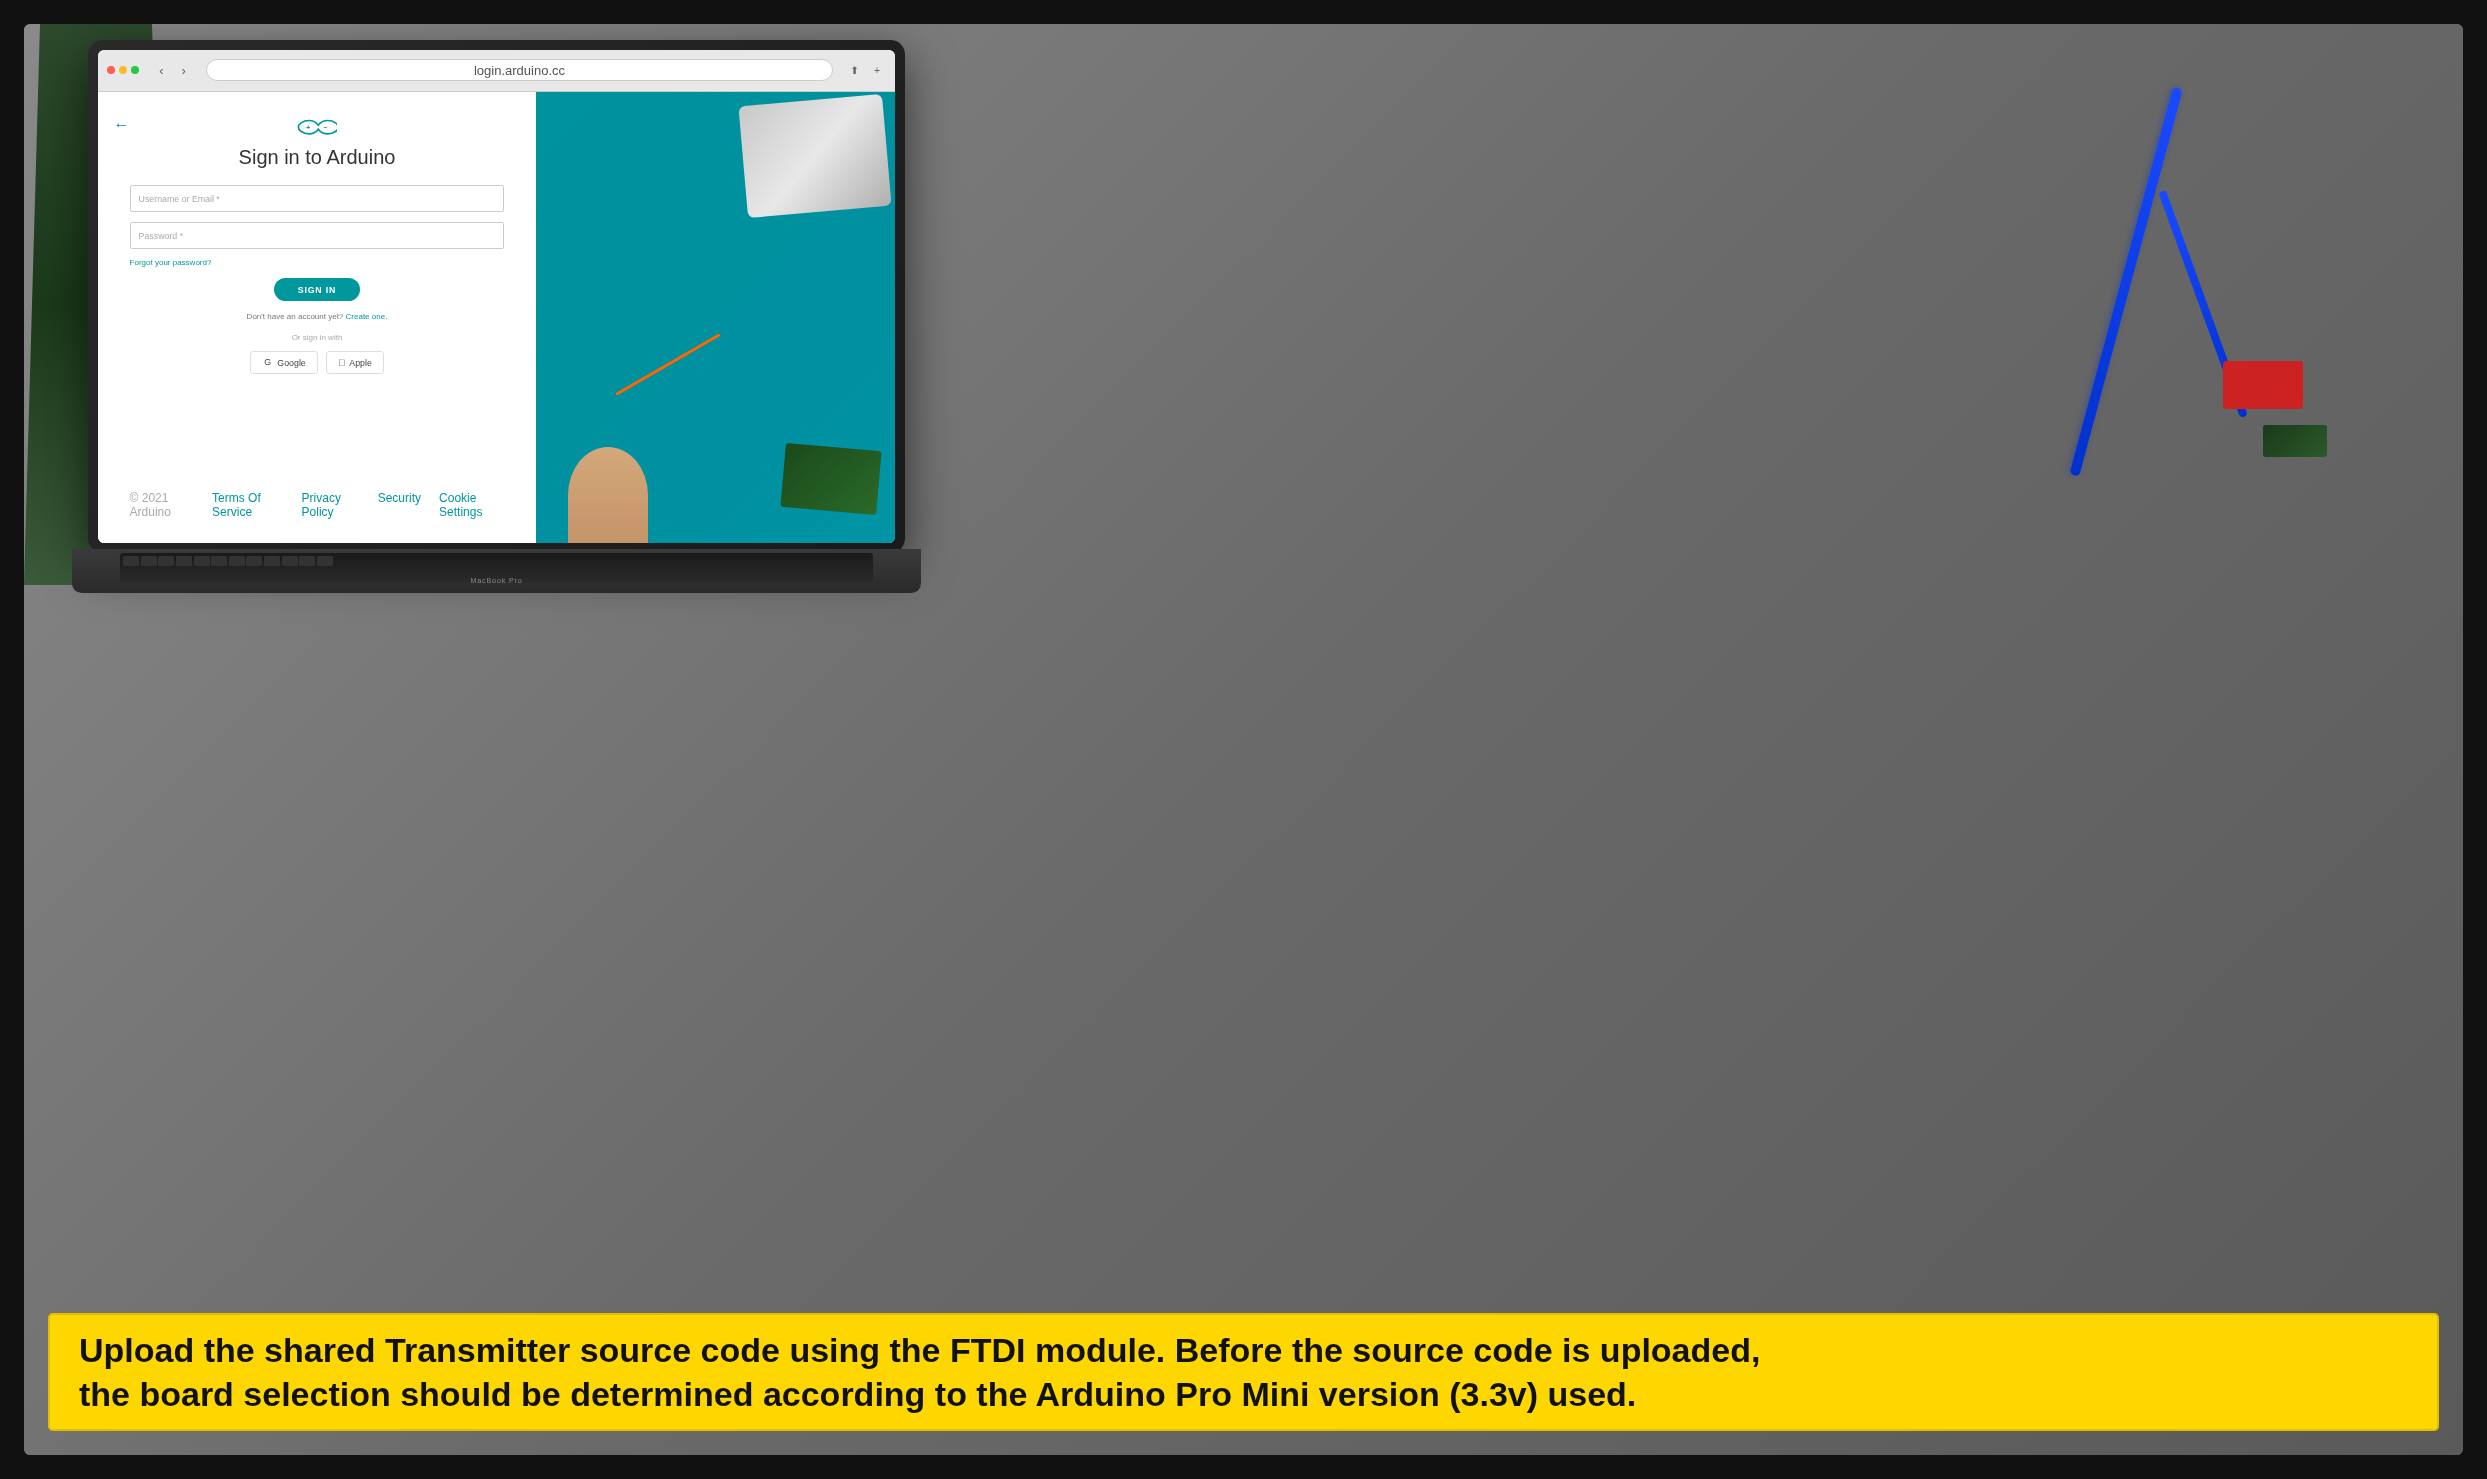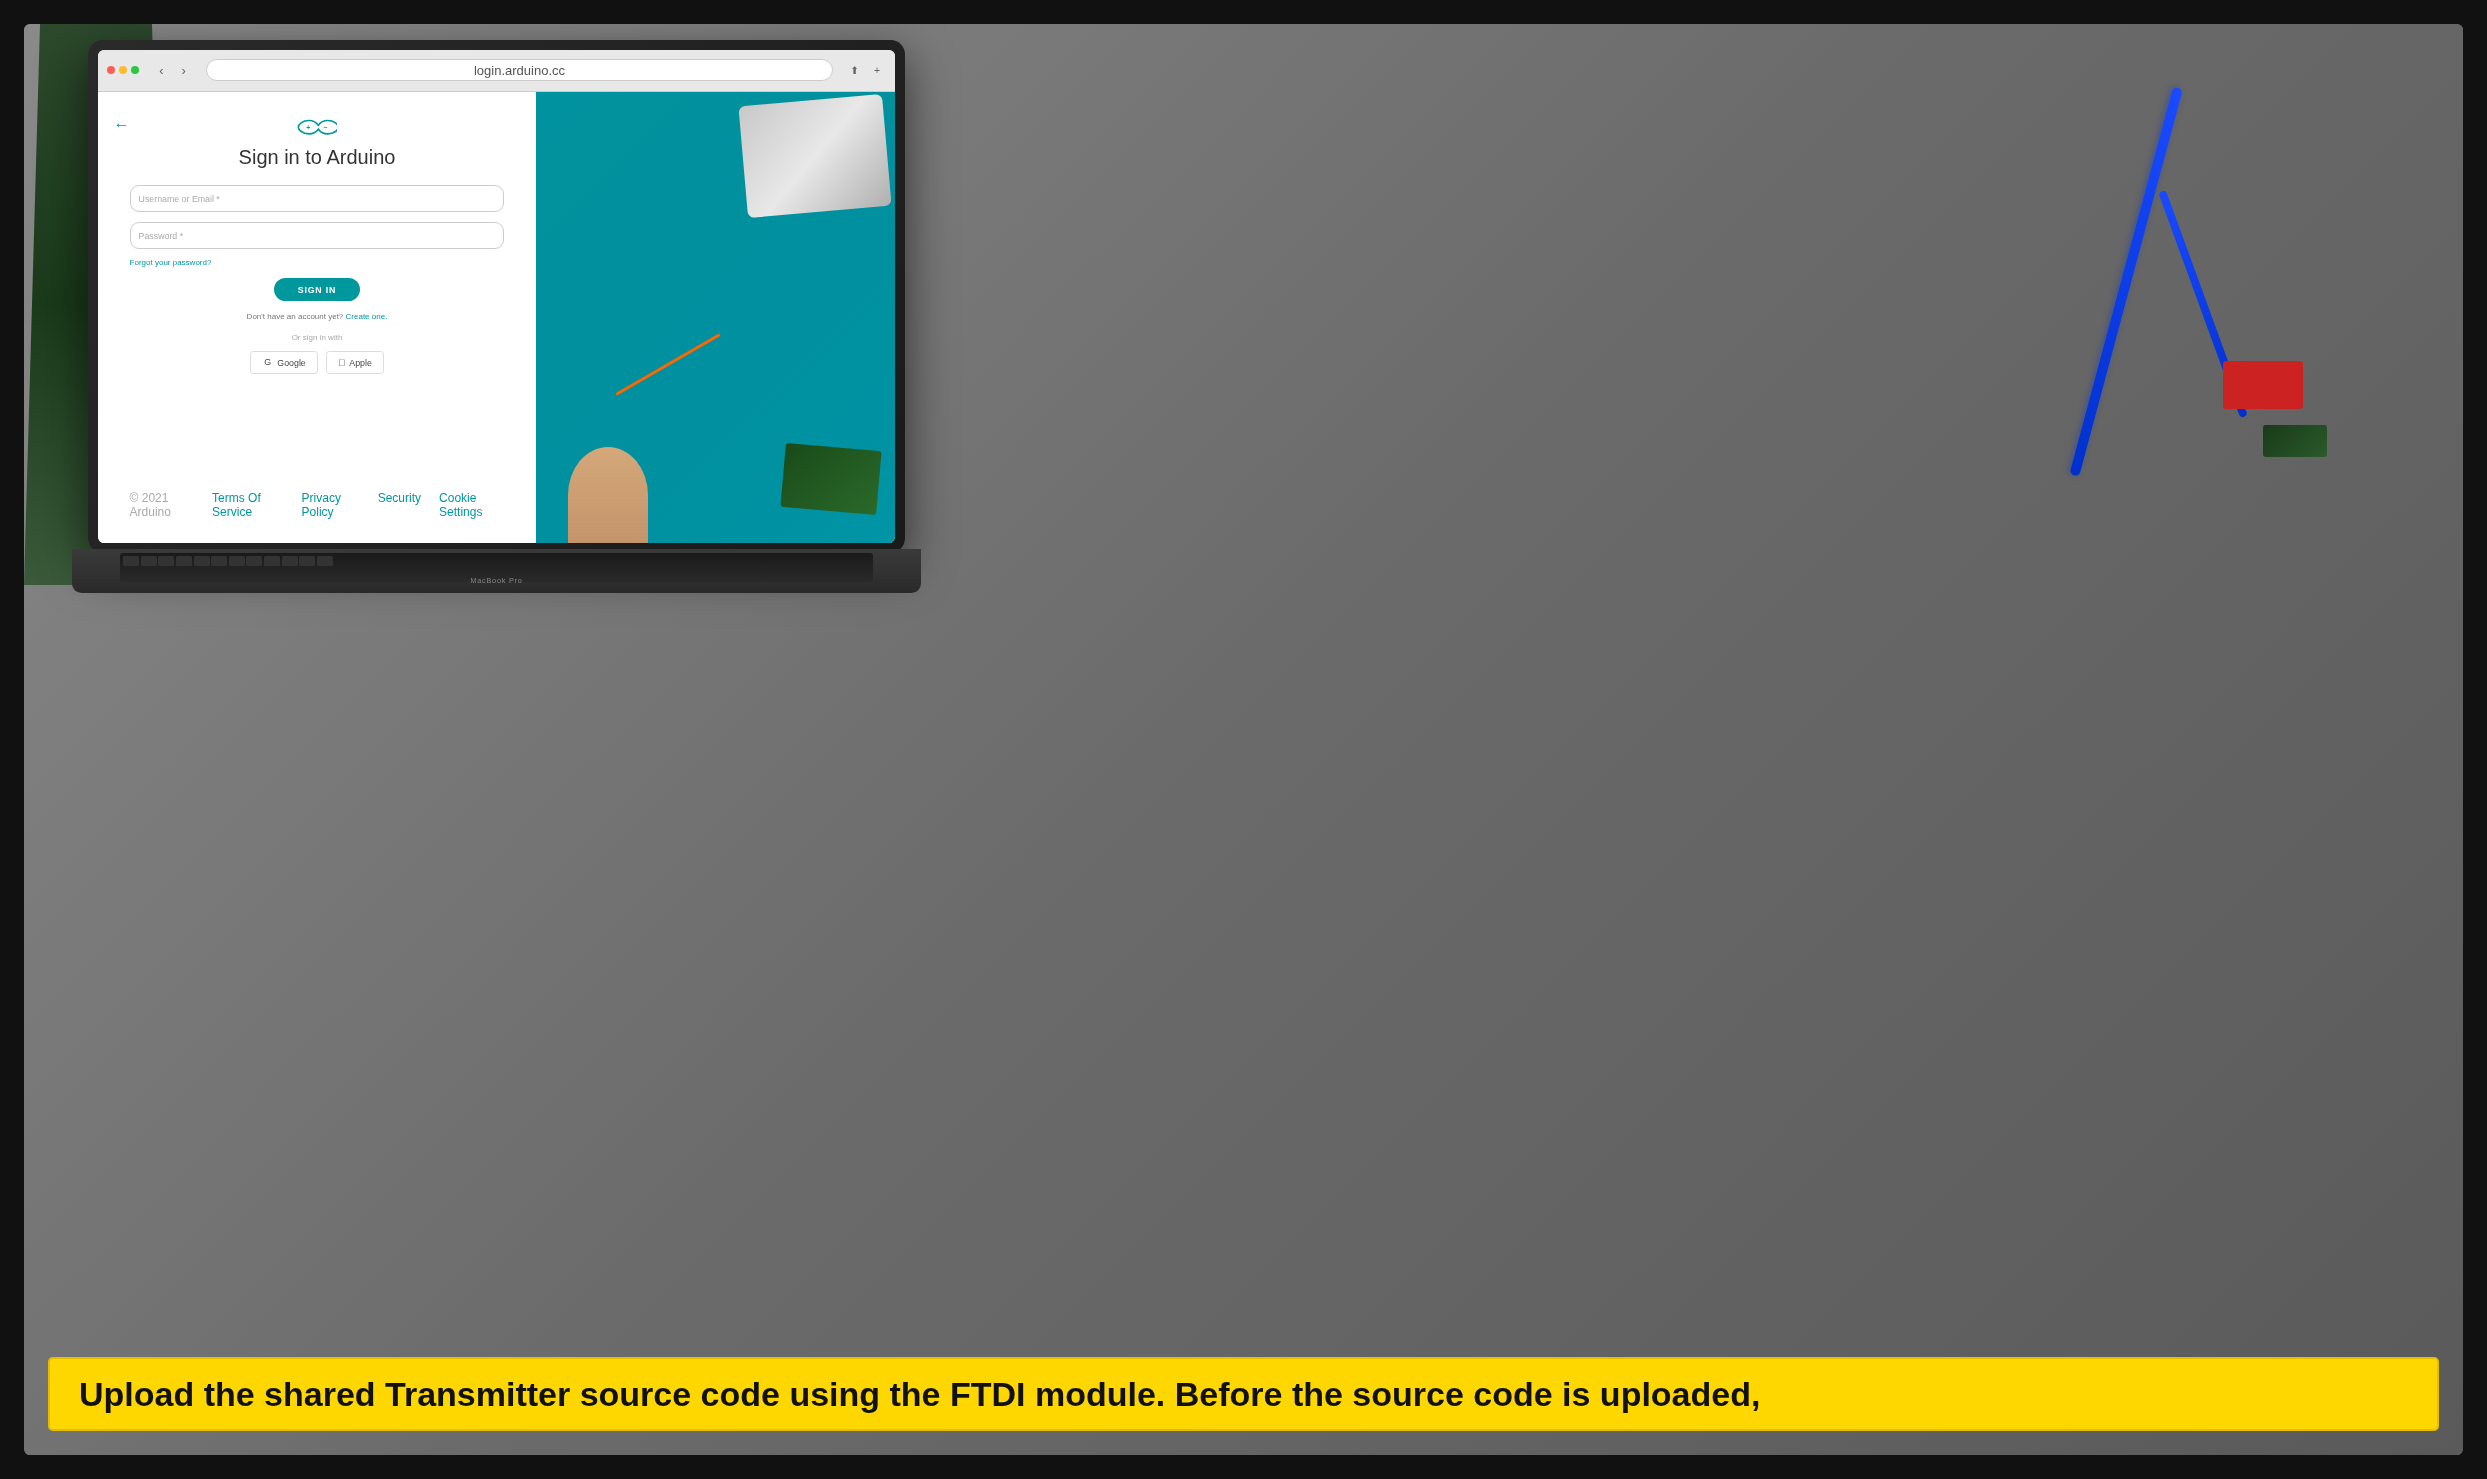--- a/index.html
+++ b/index.html
@@ -184,21 +184,21 @@
 
     .form-group {
       width: 100%;
       margin-bottom: 9.6px;
     }
 
     .form-input {
       width: 100%;
       height: 27px;
       border: 0.8px solid #ccc;
-      border-radius: 9px;
+      border-radius: 2px;
       padding: 0 8px;
       font-size: 9.6px;
       color: #555;
       outline: none;
     }
 
     .form-input::placeholder {
       color: #aaa;
       font-size: 8.8px;
     }
@@ -581,17 +581,18 @@
         <div class="ftdi-pin"></div>
         <div class="ftdi-pin"></div>
       </div>
 
       <div class="arduino-mini"></div>
     </div>
 
     <div class="caption-banner">
       <div class="caption-text">
         <span>Upload the shared Transmitter source code using the FTDI module. Before the source code is uploaded,</span><br>
+        <span>the board selection should be determined according to the Arduino Pro Mini version (3.3v) used.</span>
       </div>
     </div>
   </div>
 </div>
 
 
 </body></html>

